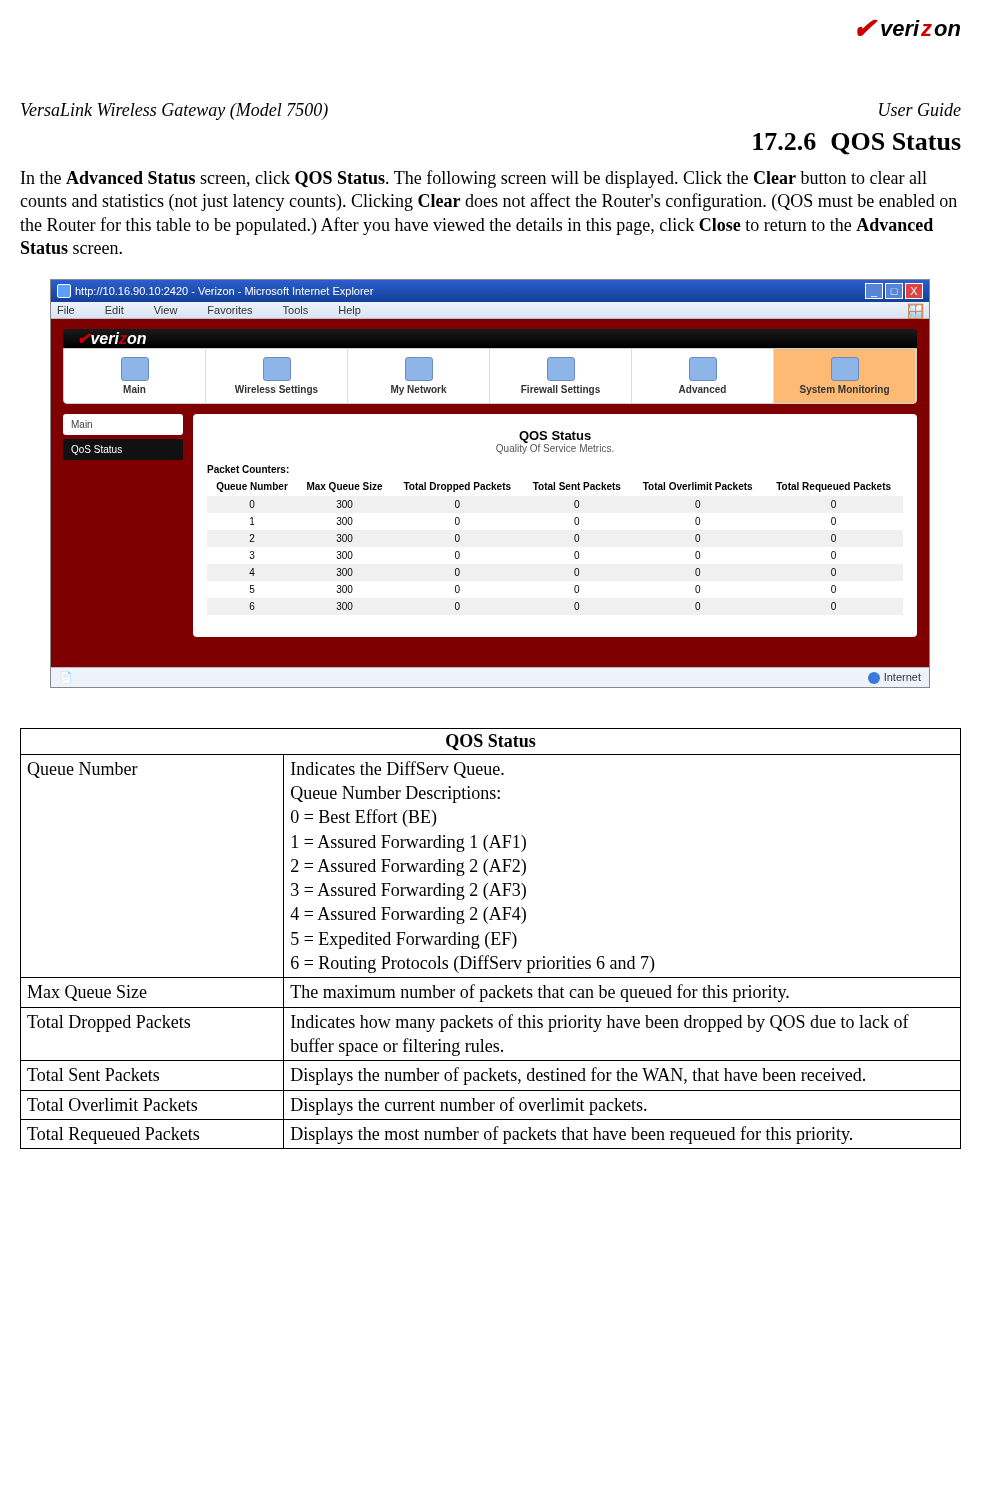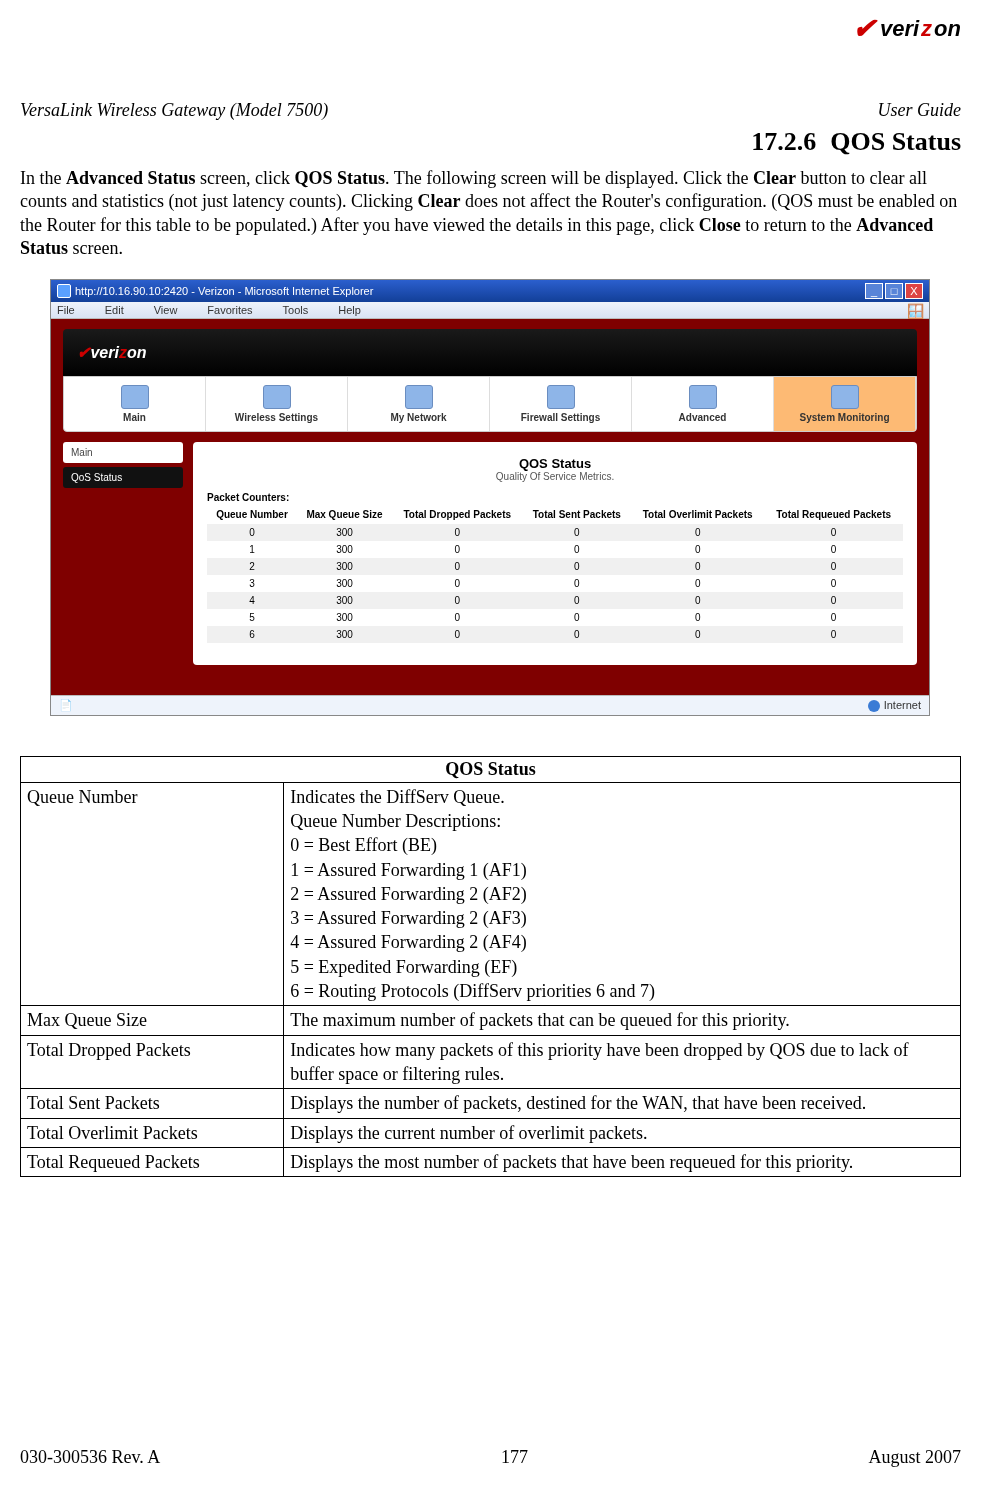--- a/index.html
+++ b/index.html
@@ -85,21 +85,21 @@
   }
   .menubar .winflag { position:absolute; right:4px; top:1px; font-size:14px; }
   .content-area {
     background: #7f0000;
     padding: 10px 12px 30px 12px;
     position: relative;
   }
   .vzbar {
     background: linear-gradient(#1a1a1a,#000);
     color:#fff;
-    padding:14px 14px;
+    padding:0 14px;
     font-family: Arial, sans-serif;
     font-weight:bold;
     font-style: italic;
     font-size:16px;
     border-radius:4px 4px 0 0;
   }
   .vzbar .check { color:#c00; }
   .navtabs {
     background:#fff;
     display:flex;
@@ -366,19 +366,14 @@
           <td style="width: 28%;">Total Overlimit Packets</td>
           <td>Displays the current number of overlimit packets.</td>
         </tr>
         <tr>
           <td style="width: 28%;">Total Requeued Packets</td>
           <td>Displays the most number of packets that have been requeued for this priority.</td>
         </tr>
       </tbody>
   </table>
 
-  <div class="footer">
-    <span>030-300536 Rev. A</span>
-    <span>177</span>
-    <span>August 2007</span>
-  </div>
 
 </div>
 
 </body></html>

